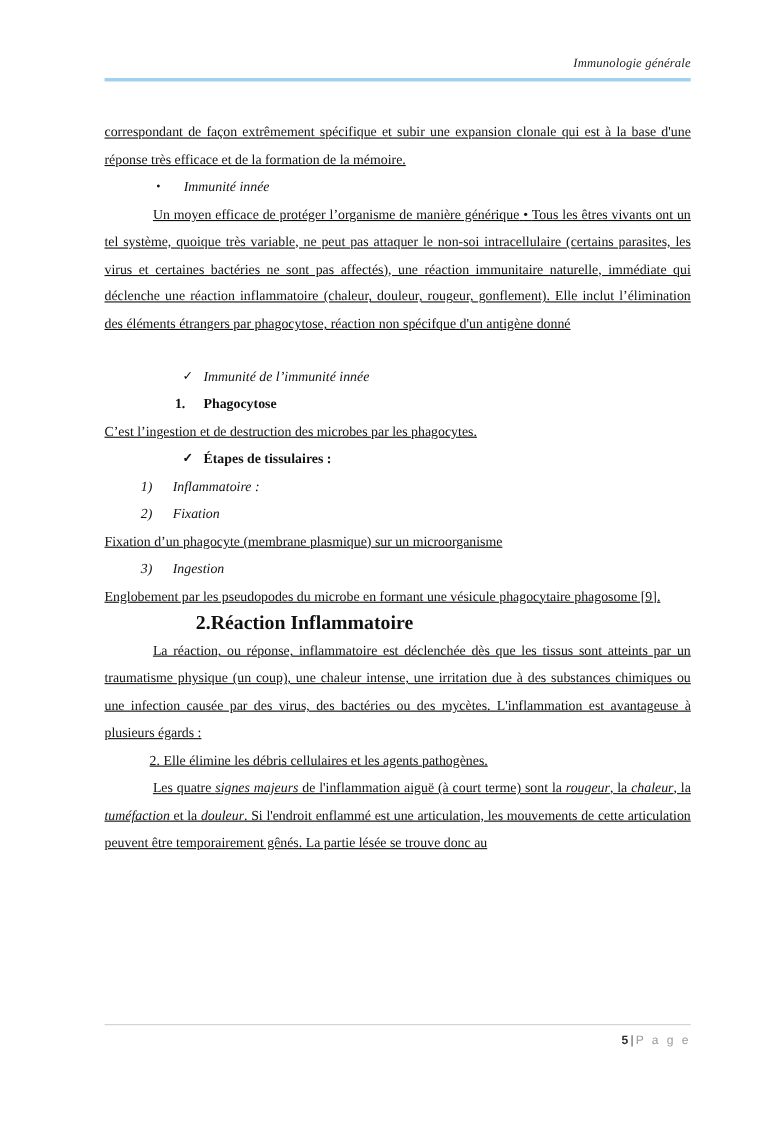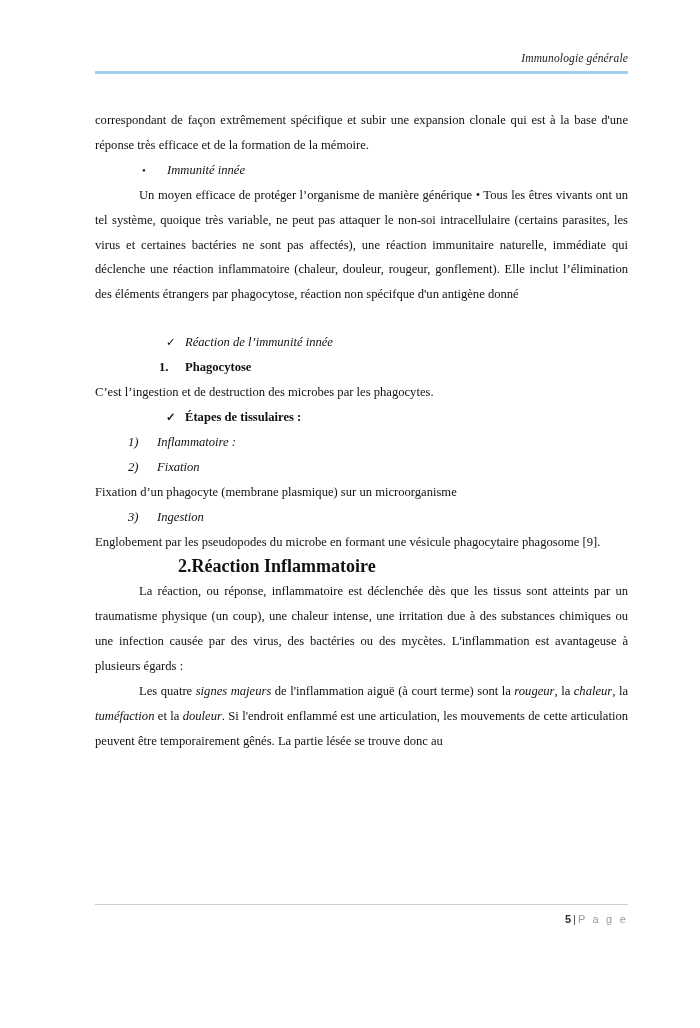--- a/index.html
+++ b/index.html
@@ -51,20 +51,21 @@
     position: absolute;
     left: 95px;
     top: 108px;
     width: 533px;
     font-size: 12.6px;
     line-height: 24.9px;
   }
 
   p, div.line {
     margin: 0;
+    text-decoration: underline;
   }
 
   .just {
     text-align: justify;
     text-align-last: left;
   }
   .indent {
     text-indent: 44px;
   }
   .spacer-md { height: 23px; }
@@ -137,21 +138,21 @@
   .num-plain {
     padding-left: 41px;
   }
 
   em, .it { font-style: italic; }
 
   
   .footer {
     position: absolute;
     left: 95px;
-    top: 904px;
+    top: 931px;
     width: 533px;
   }
   .footer-rule {
     height: 1px;
     background: #cfcfcf;
   }
   .footer-text {
     margin-top: 8px;
     text-align: right;
     font-family: "Liberation Sans", "DejaVu Sans", sans-serif;
@@ -188,21 +189,21 @@
       <span class="marker">•</span>
       <span>Immunité innée</span>
     </div>
 
     <p class="just indent"><span>Un moyen efficace de protéger l’organisme de manière générique</span><span> </span><span>•</span><span> </span><span>Tous les êtres vivants ont un tel système, quoique très variable, ne peut pas attaquer le non-soi intracellulaire (certains parasites, les virus et certaines bactéries ne sont pas affectés), une réaction immunitaire naturelle, immédiate qui déclenche une réaction inflammatoire (chaleur, douleur, rougeur, gonflement). Elle inclut l’élimination des éléments étrangers par phagocytose, réaction non spécifque d'un antigène donné</span></p>
 
     <div class="spacer-md"></div>
 
     <div class="check-item it">
       <span class="marker">✓</span>
-      <span>Réaction de l’immunité innée</span>
+      <span>Immunité de l’immunité innée</span>
     </div>
 
     <div class="num-bold">
       <span class="marker">1.</span>
       <span>Phagocytose</span>
     </div>
 
     <p class="just">C’est l’ingestion et de destruction des microbes par les phagocytes.</p>
 
     <div class="check-item bd">
@@ -227,20 +228,21 @@
       <span class="marker">3)</span>
       <span>Ingestion</span>
     </div>
 
     <p class="just">Englobement par les pseudopodes du microbe en formant une vésicule phagocytaire phagosome [9].</p>
 
     <div class="sub-head">2.Réaction Inflammatoire</div>
 
     <p class="just indent">La réaction, ou réponse, inflammatoire est déclenchée dès que les tissus sont atteints par un traumatisme physique (un coup), une chaleur intense, une irritation due à des substances chimiques ou une infection causée par des virus, des bactéries ou des mycètes. L'inflammation est avantageuse à plusieurs égards :</p>
 
+    <div class="num-plain line">2. Elle élimine les débris cellulaires et les agents pathogènes.</div>
 
     <p class="just indent"><span>Les quatre </span><em>signes majeurs</em><span> de l'inflammation aiguë (à court terme) sont la </span><em>rougeur</em><span>, la </span><em>chaleur</em><span>, la </span><em>tuméfaction</em><span> et la </span><em>douleur</em><span>. Si l'endroit enflammé est une articulation, les mouvements de cette articulation peuvent être temporairement gênés. La partie lésée se trouve donc au</span></p>
 
   </div>
 
   <div class="footer">
     <div class="footer-rule"></div>
     <div class="footer-text">
       <span class="footer-num">5</span><span class="footer-sep">|</span><span class="footer-word">P a g e</span>
     </div>

